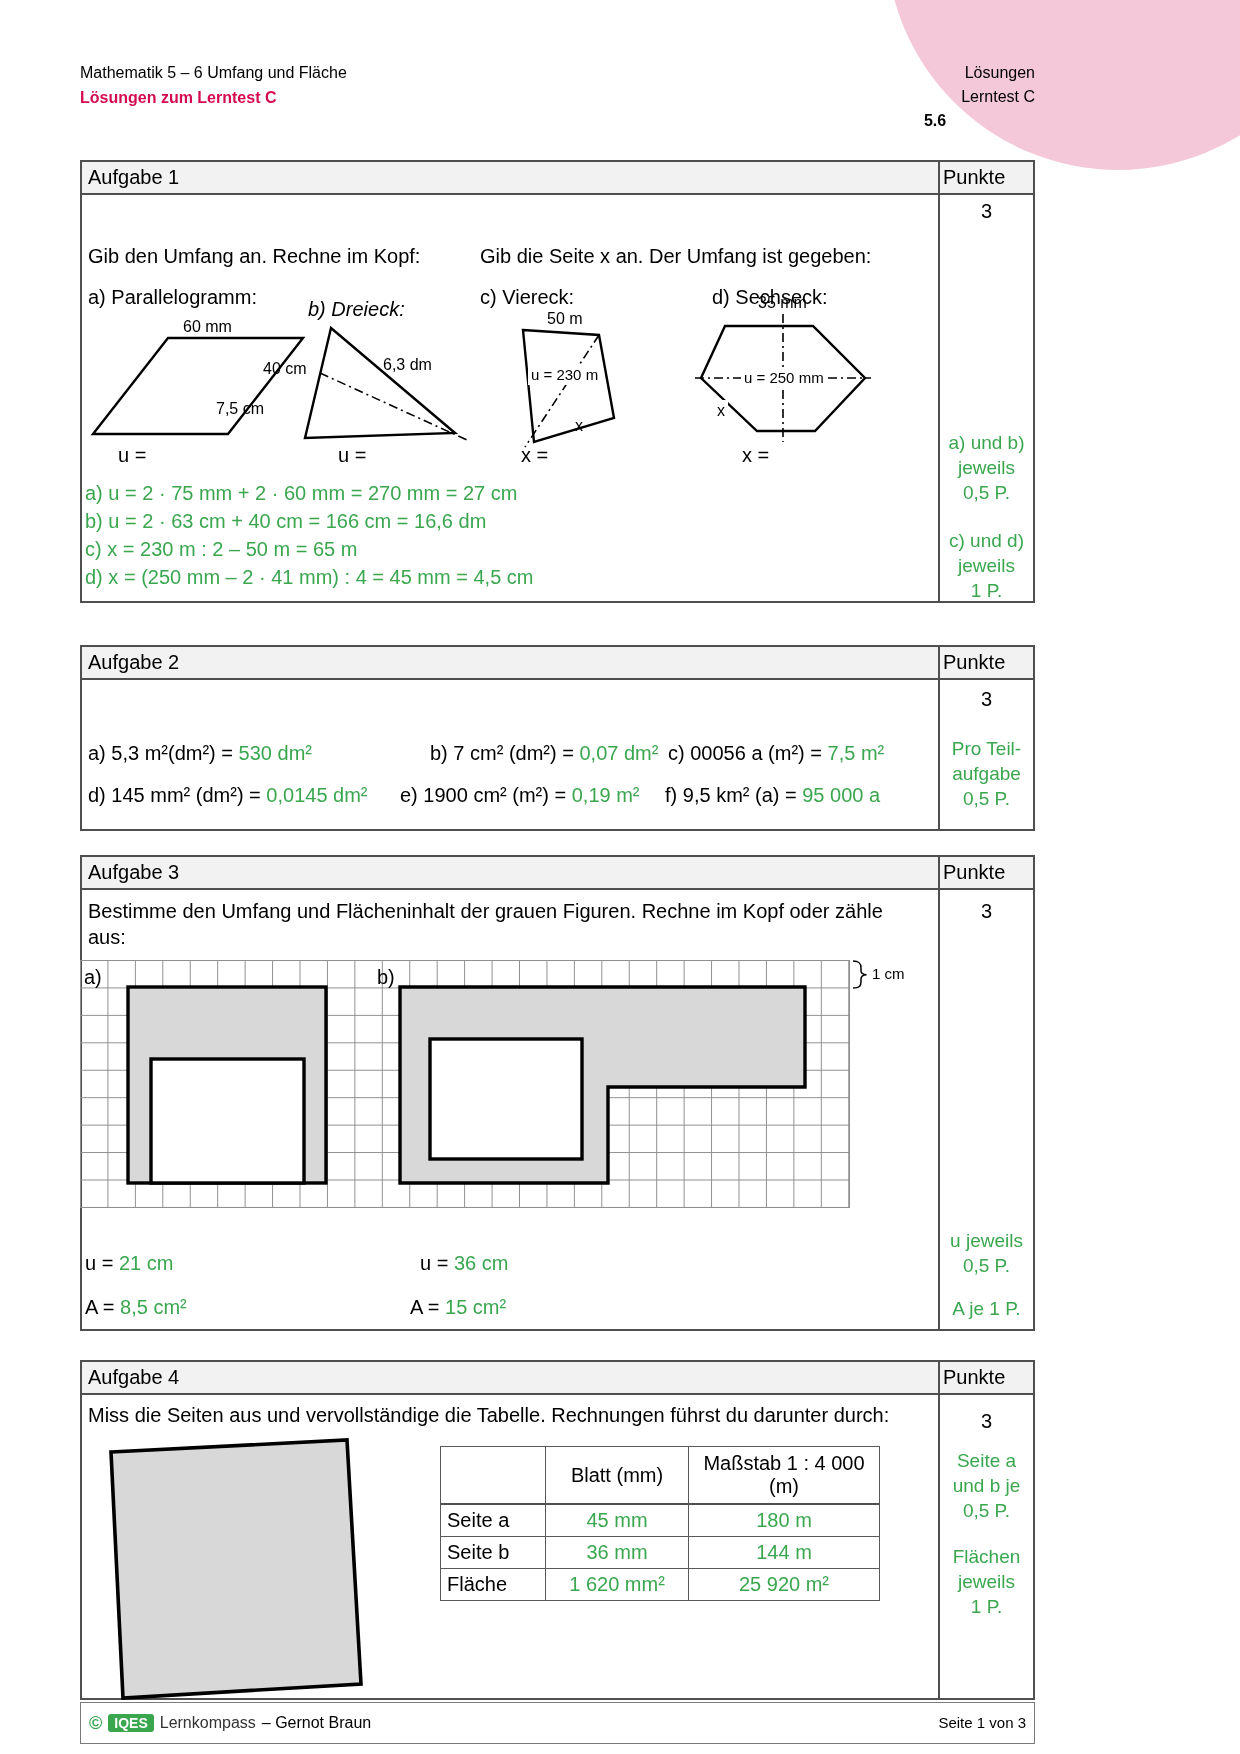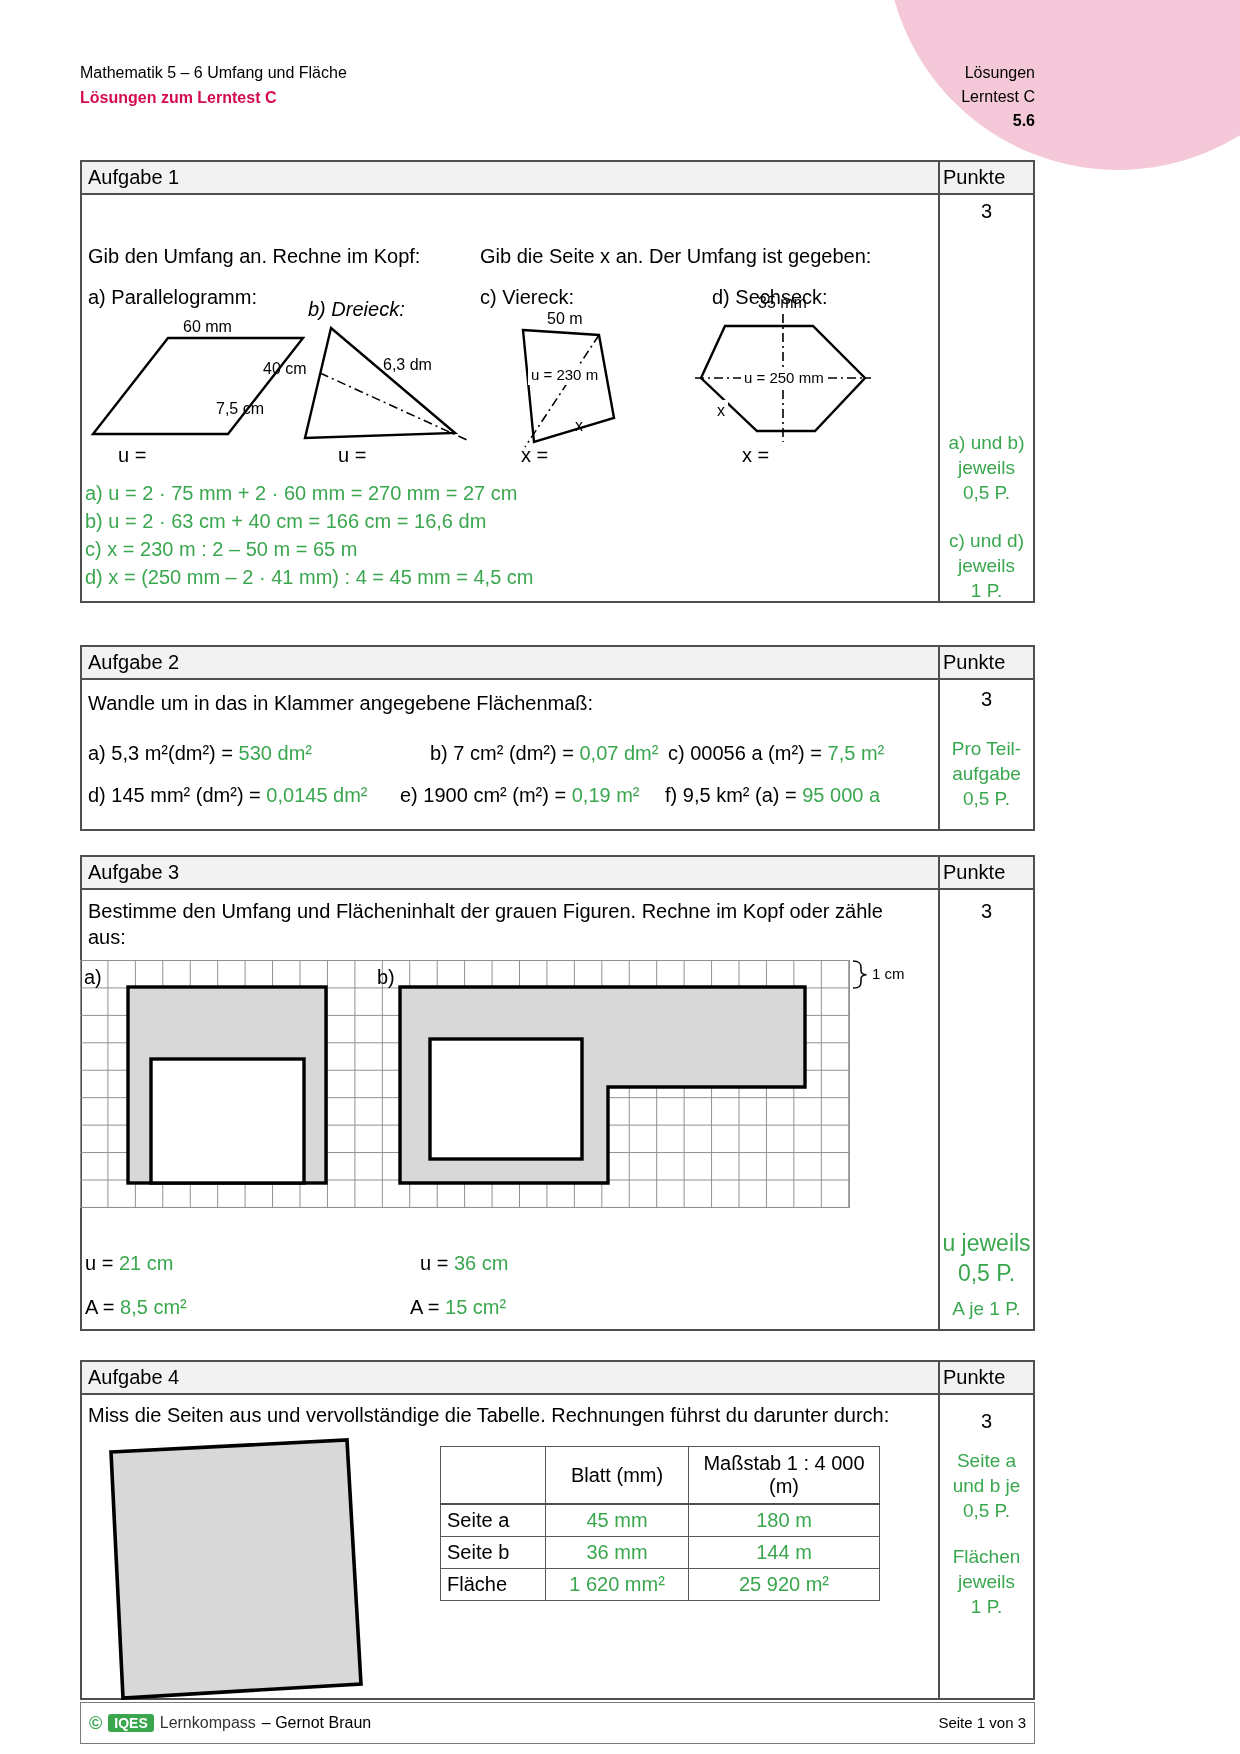--- a/index.html
+++ b/index.html
@@ -44,21 +44,21 @@
 <body>
 
 <div class="page">
 
   <div class="blob"></div>
 
   <div class="t small" style="left:80px;top:62px;">Mathematik 5 – 6 Umfang und Fläche</div>
   <div class="t small redb" style="left:80px;top:87px;">Lösungen zum Lerntest C</div>
   <div class="t small right" style="left:835px;top:62px;width:200px;">Lösungen</div>
   <div class="t small right" style="left:835px;top:86px;width:200px;">Lerntest C</div>
-  <div class="t small right b" style="left:835px;top:110px;width:200px;">5.6</div>
+  <div class="t small right b" style="left:835px;top:110px;width:200px;text-align:center;">5.6</div>
 
   <div class="box" style="top:160px;height:443px;">
     <div class="hdr"></div>
     <div class="vdiv"></div>
   </div>
   <div class="t" style="left:88px;top:164px;">Aufgabe 1</div>
   <div class="t" style="left:943px;top:164px;">Punkte</div>
   <div class="t center" style="left:938px;top:198px;width:97px;">3</div>
 
   <div class="t" style="left:88px;top:243px;">Gib den Umfang an. Rechne im Kopf:</div>
@@ -115,21 +115,20 @@
 jeweils
 1 P.</div>
 
   <div class="box" style="top:645px;height:186px;">
     <div class="hdr"></div>
     <div class="vdiv"></div>
   </div>
   <div class="t" style="left:88px;top:649px;">Aufgabe 2</div>
   <div class="t" style="left:943px;top:649px;">Punkte</div>
   <div class="t center" style="left:938px;top:686px;width:97px;">3</div>
-  <div class="t" style="left:88px;top:690px;">Wandle um in das in Klammer angegebene Flächenmaß:</div>
 
   <div class="t" style="left:88px;top:740px;"><span>a) 5,3 m²(dm²) = </span><span class="green">530 dm²</span></div>
   <div class="t" style="left:430px;top:740px;"><span>b) 7 cm² (dm²) = </span><span class="green">0,07 dm²</span></div>
   <div class="t" style="left:668px;top:740px;"><span>c) 00056 a (m²) = </span><span class="green">7,5 m²</span></div>
   <div class="t" style="left:88px;top:782px;"><span>d) 145 mm² (dm²) = </span><span class="green">0,0145 dm²</span></div>
   <div class="t" style="left:400px;top:782px;"><span>e) 1900 cm² (m²) = </span><span class="green">0,19 m²</span></div>
   <div class="t" style="left:665px;top:782px;"><span>f) 9,5 km² (a) = </span><span class="green">95 000 a</span></div>
 
   <div class="t green center" style="left:938px;top:736px;width:97px;font-size:19px;">Pro Teil-
 aufgabe
@@ -155,21 +154,21 @@
   </svg>
   <div class="t" style="left:84px;top:964px;">a)</div>
   <div class="t" style="left:377px;top:964px;">b)</div>
   <div class="t tiny" style="left:872px;top:964px;">1 cm</div>
 
   <div class="t" style="left:85px;top:1250px;"><span>u = </span><span class="green">21 cm</span></div>
   <div class="t" style="left:420px;top:1250px;"><span>u = </span><span class="green">36 cm</span></div>
   <div class="t" style="left:85px;top:1294px;"><span>A = </span><span class="green">8,5 cm²</span></div>
   <div class="t" style="left:410px;top:1294px;"><span>A = </span><span class="green">15 cm²</span></div>
 
-  <div class="t green center" style="left:938px;top:1228px;width:97px;font-size:23px;">u jeweils
+  <div class="t green center" style="left:938px;top:1228px;width:97px;font-size:19px;">u jeweils
 0,5 P.</div>
   <div class="t green center" style="left:938px;top:1296px;width:97px;font-size:19px;">A je 1 P.</div>
 
   <div class="box" style="top:1360px;height:340px;">
     <div class="hdr"></div>
     <div class="vdiv"></div>
   </div>
   <div class="t" style="left:88px;top:1364px;">Aufgabe 4</div>
   <div class="t" style="left:943px;top:1364px;">Punkte</div>
   <div class="t center" style="left:938px;top:1408px;width:97px;">3</div>

